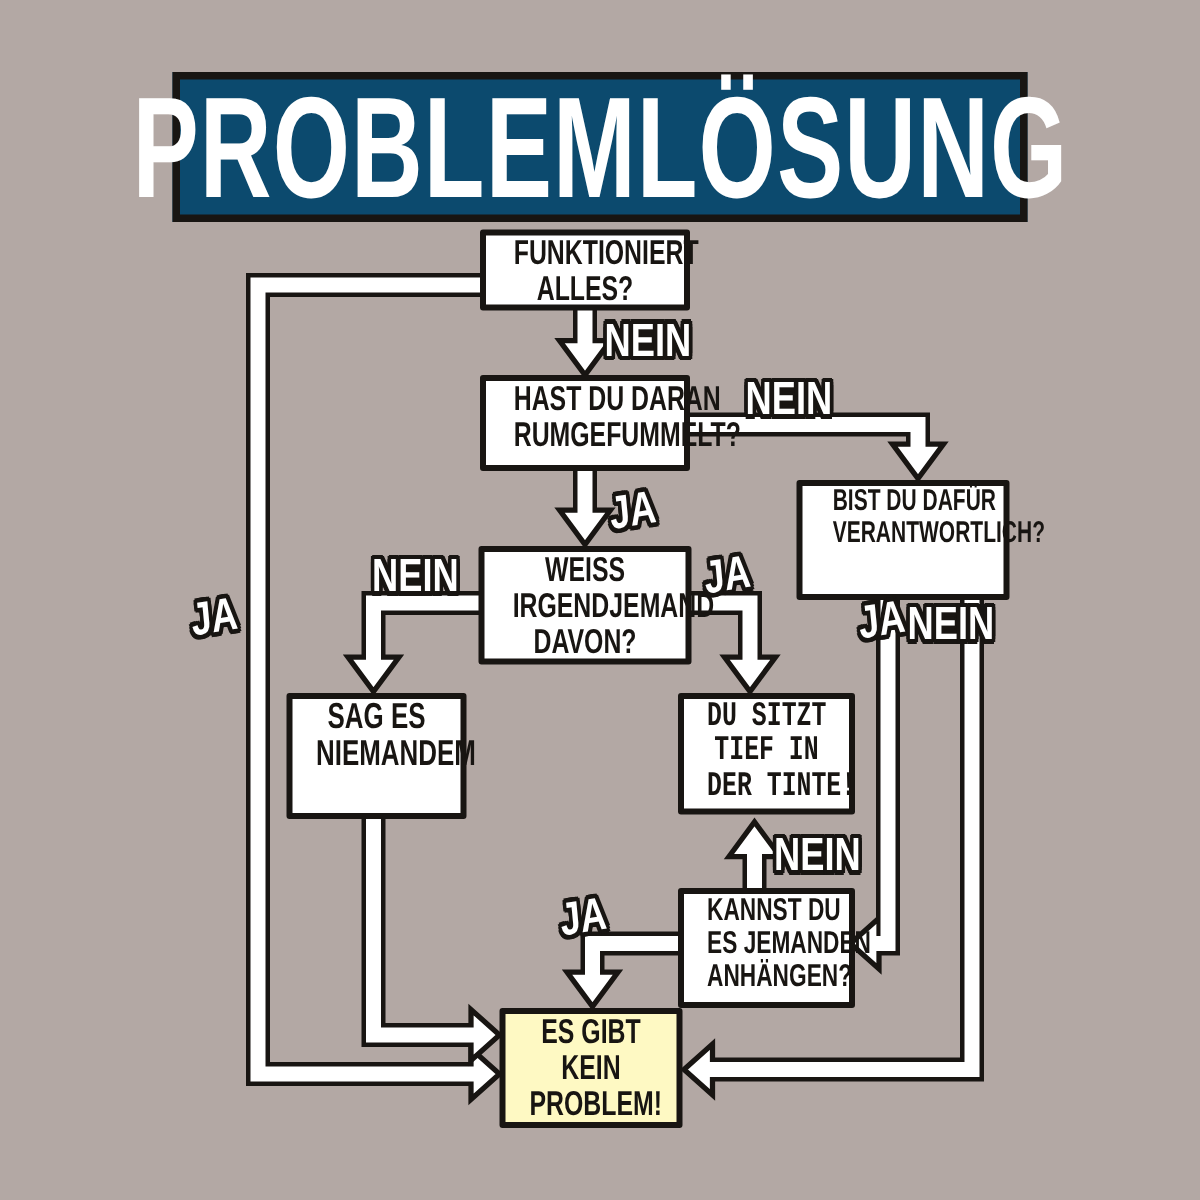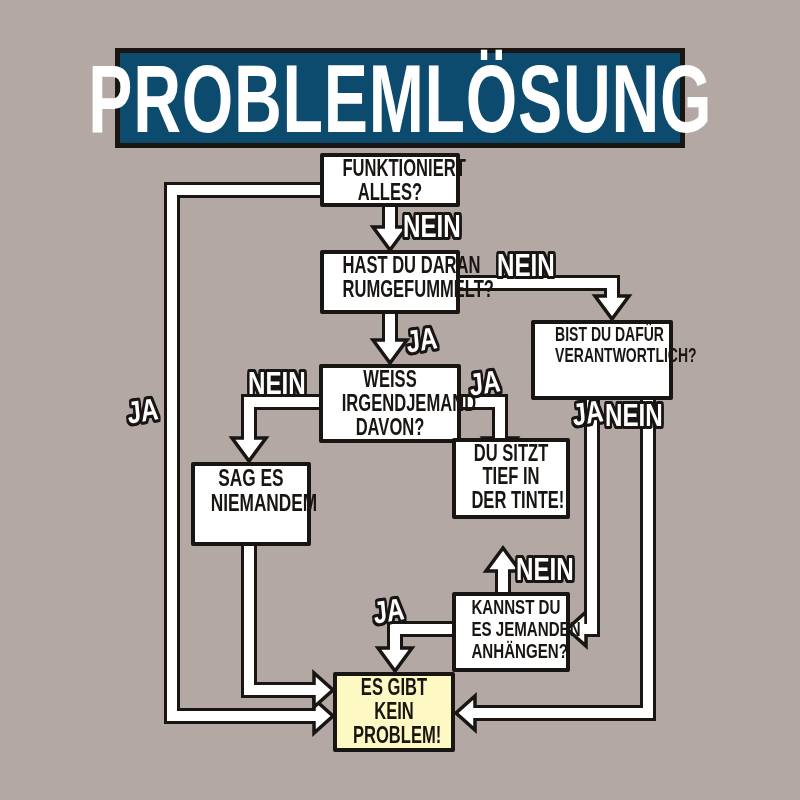--- a/index.html
+++ b/index.html
@@ -43,21 +43,21 @@
   #n-start{left:320px;top:153px;width:140px;height:54px;}
   #n-start .ntext{font-size:23px;}
   #n-fumbled{left:320px;top:250px;width:140px;height:64px;}
   #n-fumbled .ntext{font-size:23px;}
   #n-responsible{left:531px;top:320px;width:142px;height:80px;}
   #n-responsible .ntext{font-size:20px;transform:scaleX(0.70);}
   #n-knows{left:319px;top:364px;width:142px;height:79px;}
   #n-knows .ntext{font-size:23px;}
   #n-tell{left:191px;top:462px;width:120px;height:84px;}
   #n-tell .ntext{font-size:24px;}
-  #n-trouble{left:452px;top:438px;width:118px;height:81px;}
+  #n-trouble{left:452px;top:462px;width:118px;height:81px;font-family:Liberation Mono, monospace;}
   #n-trouble .ntext{font-size:23px;line-height:1.02;}
   #n-blame{left:452px;top:592px;width:118px;height:80px;}
   #n-blame .ntext{font-size:21px;}
   #n-problem{left:333px;top:672px;width:122px;height:80px;background:#fef9c3;}
   #n-problem .ntext{font-size:23px;}
 
   
   .edge-label{
     position:absolute;z-index:3;color:#ffffff;font-weight:bold;
     font-size:31px;line-height:1;white-space:nowrap;

